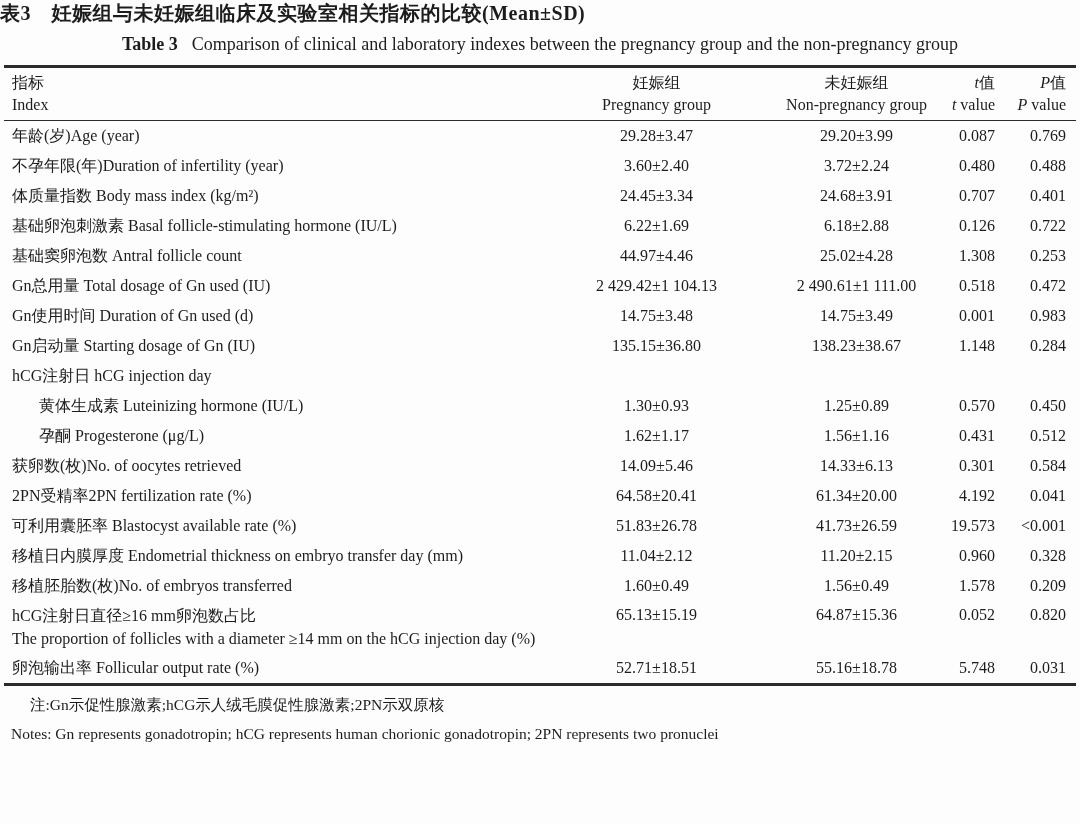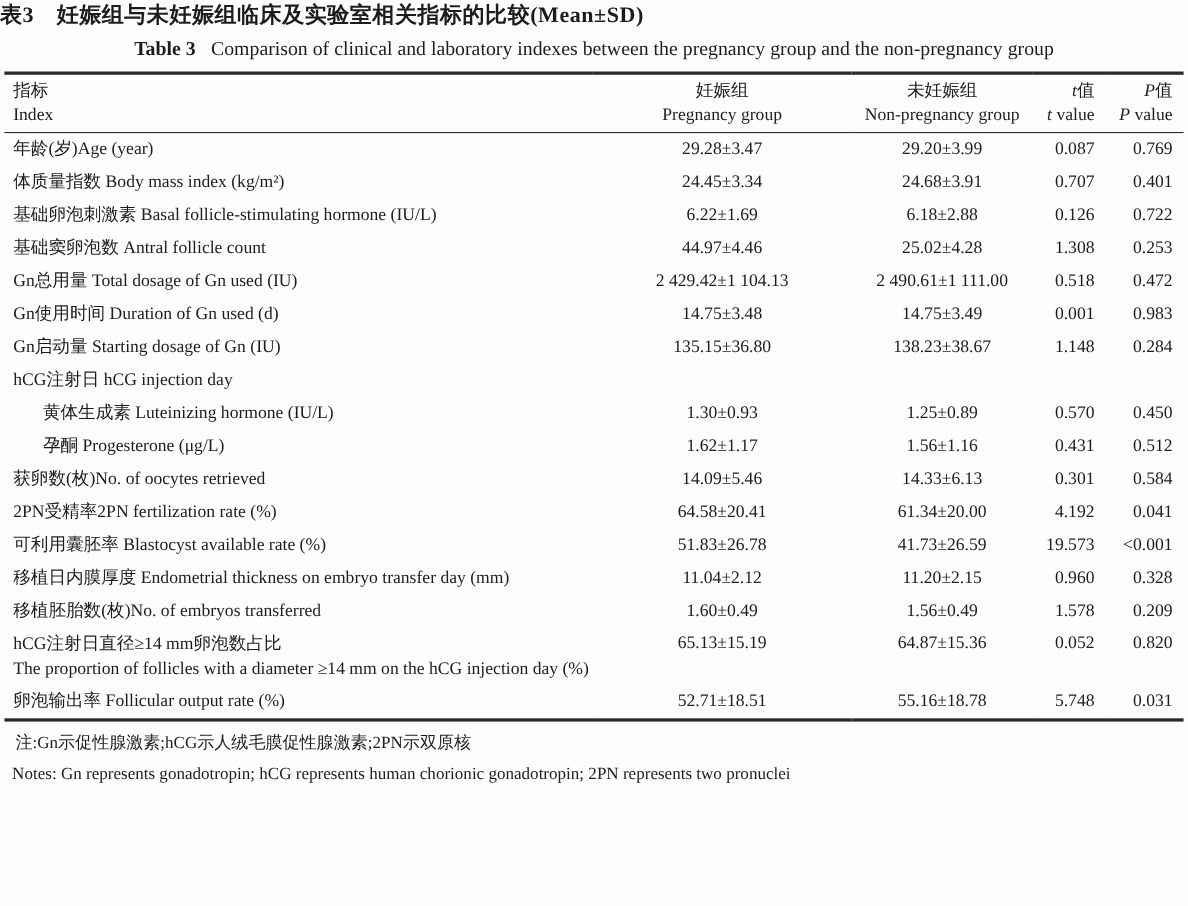--- a/index.html
+++ b/index.html
@@ -59,21 +59,21 @@
   td.c-preg,td.c-non{text-align:center;}
   td.c-t{text-align:right;padding-right:14px;}
   td.c-p{text-align:right;padding-right:10px;}
   tr.two-line td{vertical-align:top;padding-top:4px;}
   tr.two-line td.c-index{line-height:1.4;padding-bottom:3px;}
   .l2:empty{display:none;}
   .notes{
     margin-top:9px;
     font-size:15.5px;
   }
-  .note-zh{padding-left:14px;}
+  .note-zh{padding-left:30px;}
   .note-en{padding-left:11px;margin-top:9px;}
   i{font-style:italic;}
 </style>
 </head>
 <body>
 
 <div class="title-zh">表3　妊娠组与未妊娠组临床及实验室相关指标的比较(Mean±SD)</div>
 
 <div class="title-en">
   <span class="prefix">Table 3</span><span>Comparison of clinical and laboratory indexes between the pregnancy group and the non-pregnancy group</span>
@@ -117,20 +117,30 @@
       <div class="l1">年龄(岁)Age (year)</div>
 
     </td>
     <td class="c-preg">29.28±3.47</td>
     <td class="c-non">29.20±3.99</td>
     <td class="c-t">0.087</td>
     <td class="c-p">0.769</td>
   </tr>
       <tr>
     <td class="c-index">
+      <div class="l1">不孕年限(年)Duration of infertility (year)</div>
+
+    </td>
+    <td class="c-preg">3.60±2.40</td>
+    <td class="c-non">3.72±2.24</td>
+    <td class="c-t">0.480</td>
+    <td class="c-p">0.488</td>
+  </tr>
+      <tr>
+    <td class="c-index">
       <div class="l1">体质量指数 Body mass index (kg/m²)</div>
 
     </td>
     <td class="c-preg">24.45±3.34</td>
     <td class="c-non">24.68±3.91</td>
     <td class="c-t">0.707</td>
     <td class="c-p">0.401</td>
   </tr>
       <tr>
     <td class="c-index">
@@ -257,21 +267,21 @@
       <div class="l1">移植胚胎数(枚)No. of embryos transferred</div>
 
     </td>
     <td class="c-preg">1.60±0.49</td>
     <td class="c-non">1.56±0.49</td>
     <td class="c-t">1.578</td>
     <td class="c-p">0.209</td>
   </tr>
       <tr class="two-line">
     <td class="c-index">
-      <div class="l1">hCG注射日直径≥14 mm卵泡数占比</div>
+      <div class="l1">hCG注射日直径≥16 mm卵泡数占比</div>
       <div class="l2">The proportion of follicles with a diameter ≥14 mm on the hCG injection day (%)</div>
     </td>
     <td class="c-preg">65.13±15.19</td>
     <td class="c-non">64.87±15.36</td>
     <td class="c-t">0.052</td>
     <td class="c-p">0.820</td>
   </tr>
       <tr>
     <td class="c-index">
       <div class="l1">卵泡输出率 Follicular output rate (%)</div>

